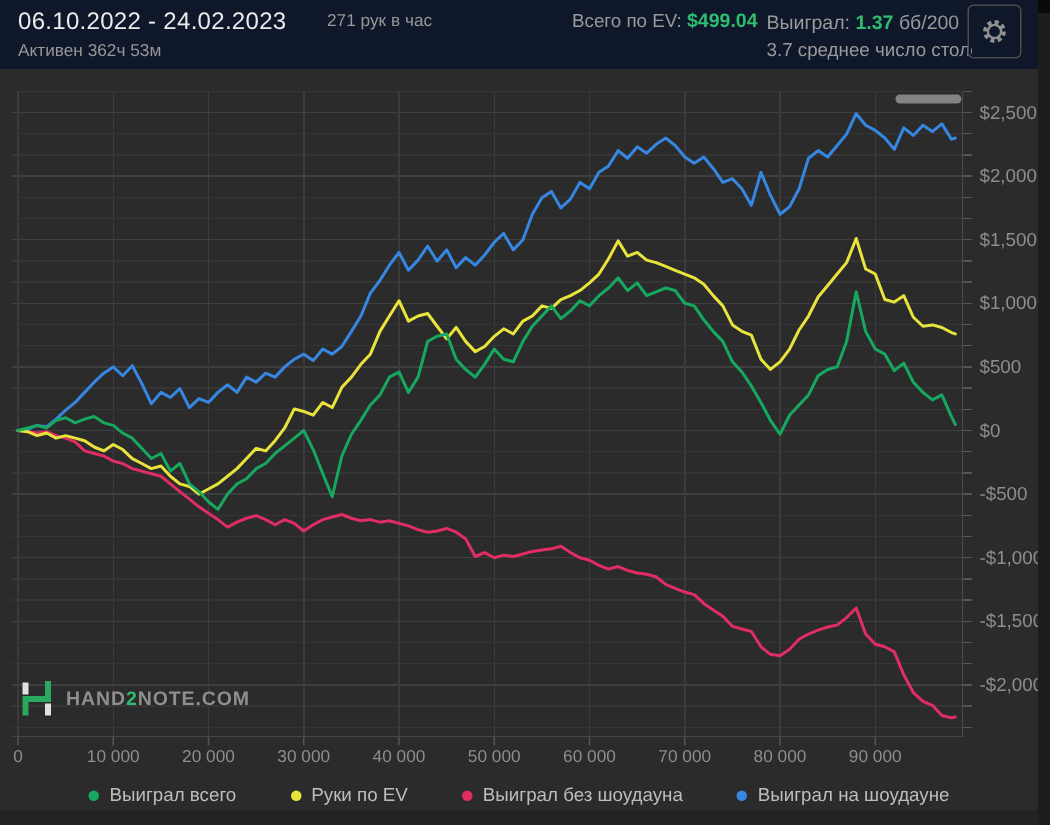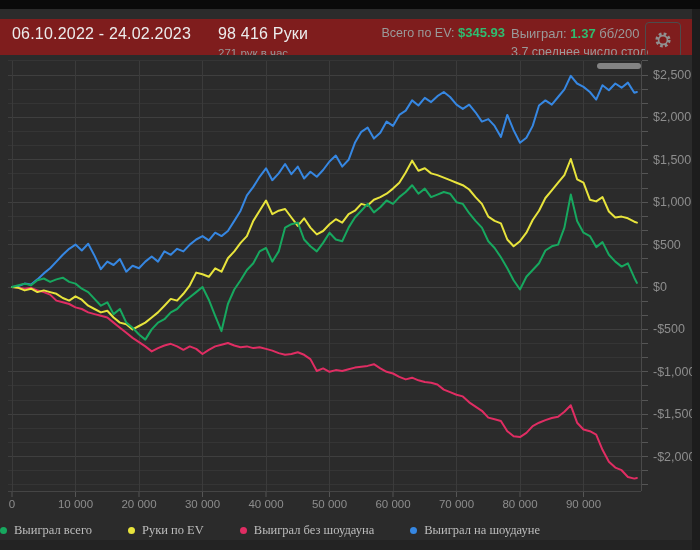--- a/index.html
+++ b/index.html
@@ -2,21 +2,21 @@
 <html><head>
 <meta charset="utf-8">
 <style>
   html,body{margin:0;padding:0;background:#0b0b0b;}
   .screen{position:relative;width:700px;height:550px;background:#2b2b2b;overflow:hidden;
           font-family:"Liberation Sans",sans-serif;}
   .top-strip{position:absolute;top:0;left:0;width:700px;height:9px;background:#0a0a0a;}
   .right-strip{position:absolute;top:9px;right:0;width:8px;height:541px;background:#1d1d1d;}
   .bottom-strip{position:absolute;top:540px;left:0;width:692px;height:10px;background:#232323;}
 
-  header{position:absolute;top:19px;left:0;width:692px;height:46px;background:#7f1d1d;}
+  header{position:absolute;top:0;left:0;width:692px;height:46px;background:#0f172a;}
   .hgroup{position:absolute;top:4px;}
   .hg-left{left:12px;}
   .hg-hands{left:218px;}
   .h-main{font-size:16px;color:#ececec;margin-top:2px;letter-spacing:.2px;}
   .h-sub{font-size:11.5px;color:#979797;margin-top:4px;}
   .hg-won{right:187px;text-align:right;top:3px;}
   .won-line1{font-size:15px;font-weight:700;color:#f1f1f1;}
   .won-line1 .green{font-size:17px;font-weight:400;}
   .won-line2{font-size:12.5px;color:#9a9a9a;margin-top:3px;}
   .won-line2 .green{font-size:13px;}
@@ -26,45 +26,45 @@
   .rate-line2{font-size:12.5px;color:#9a9a9a;margin-top:4px;width:137px;
               white-space:nowrap;overflow:hidden;}
   .gear-btn{position:absolute;left:645px;top:3px;width:36px;height:36px;
             background:transparent;border:1px solid #4c4c4c;border-radius:4px;
             display:flex;align-items:center;justify-content:center;cursor:pointer;padding:0;}
 
   .chart{position:absolute;top:55px;left:0;width:692px;height:485px;background:#2b2b2b;}
   #chart-svg{position:absolute;top:0;left:0;}
 
   .legend{position:absolute;left:0;right:0;top:466px;height:18px;display:flex;
-          align-items:center;gap:36px;font-family:Liberation Serif, serif;}
+          justify-content:center;align-items:center;gap:36px;}
   .legend-item{display:flex;align-items:center;gap:7px;color:#bdbdbd;font-size:12.5px;cursor:pointer;}
   .legend-item .dot{width:7px;height:7px;border-radius:50%;display:inline-block;}
 
   .logo{position:absolute;left:13px;top:398px;display:flex;align-items:center;gap:8px;}
   .logo-text{font-size:13px;font-weight:700;color:#8f8f8f;letter-spacing:.6px;}
 </style>
 </head>
 <body>
 
 <div class="screen">
   <div class="top-strip"></div>
 
   <header>
     <div class="hgroup hg-left">
       <div class="h-main">06.10.2022 - 24.02.2023</div>
+      <div class="h-sub">Активен 362ч 53м</div>
     </div>
     <div class="hgroup hg-hands">
-      <div class="h-main">98 416 Руки</div>
       <div class="h-sub">271 рук в час</div>
     </div>
     <div class="hgroup hg-won">
       <div class="won-line2">
         <span>Всего по EV:</span>
-        <span class="green">$345.93</span>
+        <span class="green">$499.04</span>
       </div>
     </div>
     <div class="hgroup hg-rate">
       <div class="rate-line1">
         <span>Выиграл:</span>
         <span class="green">1.37</span>
         <span>бб/200</span>
       </div>
       <div class="rate-line2">3.7 среднее число столов</div>
     </div>
@@ -203,17 +203,27 @@
         <div class="legend-item">
           <span class="dot" style="background: rgb(224, 45, 99);"></span>
           <span>Выиграл без шоудауна</span>
         </div>
         <div class="legend-item">
           <span class="dot" style="background: rgb(54, 135, 226);"></span>
           <span>Выиграл на шоудауне</span>
         </div>
       </div>
 
+    <div class="logo">
+      <span style="display:flex;">
+        <svg width="23" height="25" viewBox="0 0 23 25">
+          <path d="M4 24 V13 H19 V1" stroke="#2aa95e" stroke-width="4" fill="none"></path>
+          <rect x="2" y="2" width="4" height="8" fill="#e2e2e2"></rect>
+          <rect x="17" y="16" width="4" height="8" fill="#e2e2e2"></rect>
+        </svg>
+      </span>
+      <span class="logo-text"><span>HAND</span><span class="green">2</span><span>NOTE.COM</span></span>
+    </div>
   </div>
 
   <div class="bottom-strip"></div>
   <div class="right-strip"></div>
 </div>
 
 </body></html>

